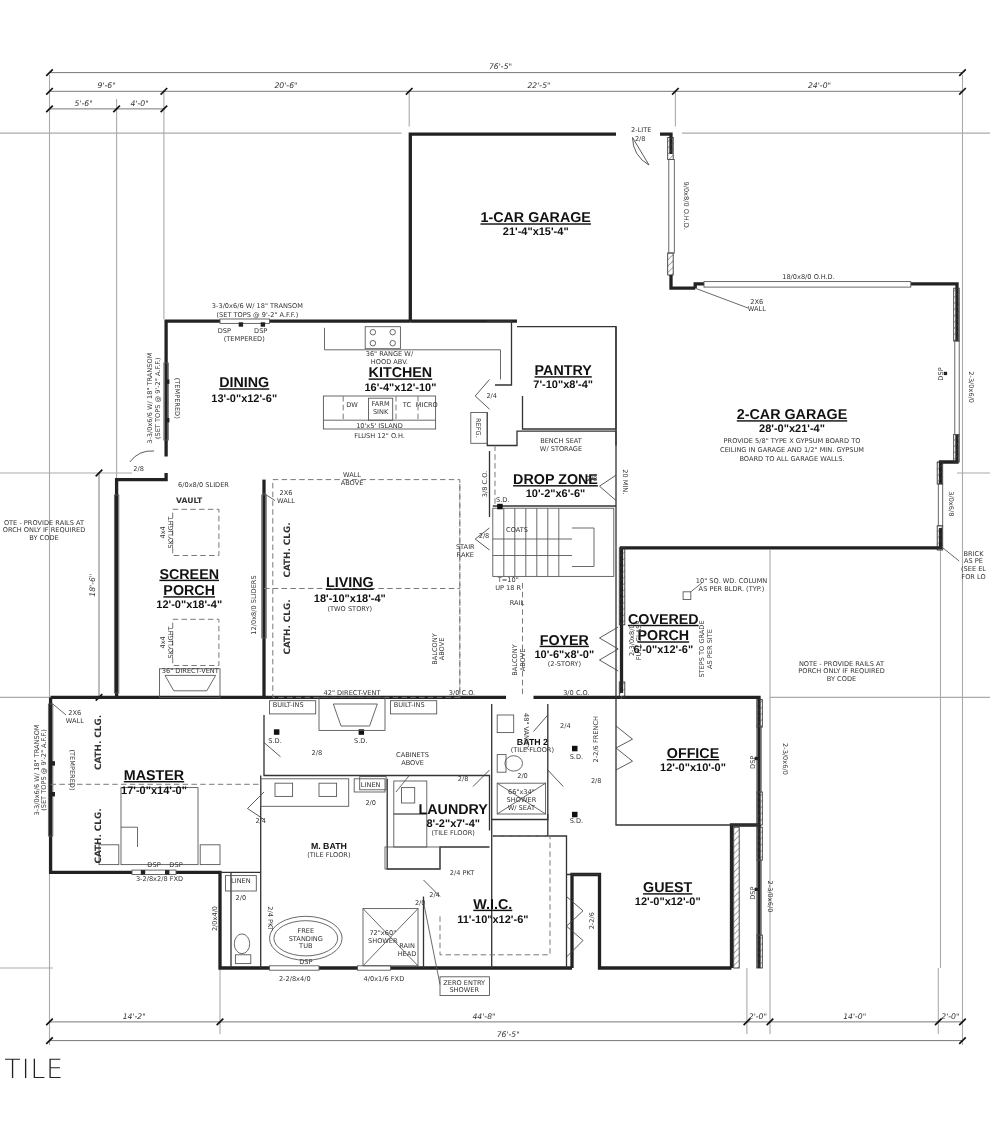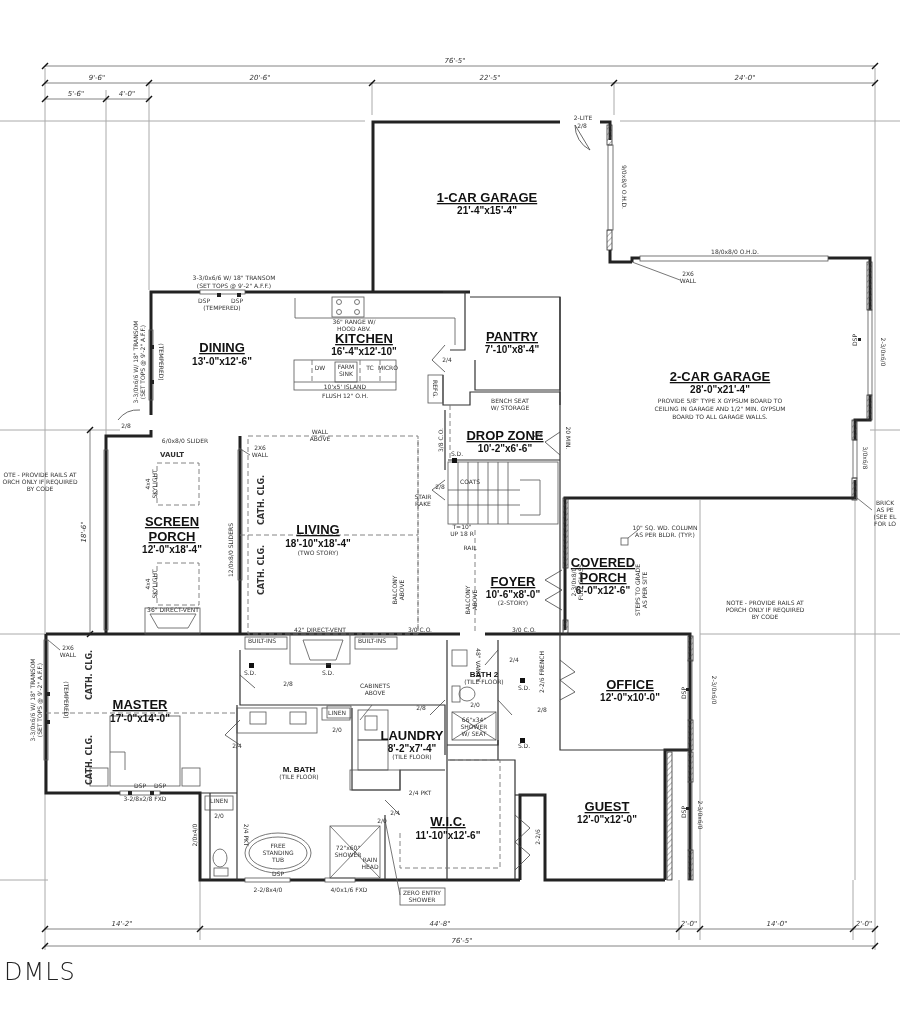--- a/index.html
+++ b/index.html
@@ -545,13 +545,13 @@
     <text class="note" x="524" y="748">S.D.</text>
     <text class="note" x="686" y="693" transform="rotate(-90 686 693)">DSP</text>
     <text class="note" x="712" y="690" transform="rotate(90 712 690)">2-3/0x6/0</text>
 
     <text class="note" x="540" y="837" transform="rotate(-90 540 837)">2-2/6</text>
     <text class="note" x="686" y="812" transform="rotate(-90 686 812)">DSP</text>
     <text class="note" x="698" y="815" transform="rotate(90 698 815)">2-3/0x6/0</text>
   </g>
 </svg>
 
-<div class="logo">DMLS</div>
+<div class="logo">TILE</div>
 
 </body></html>

